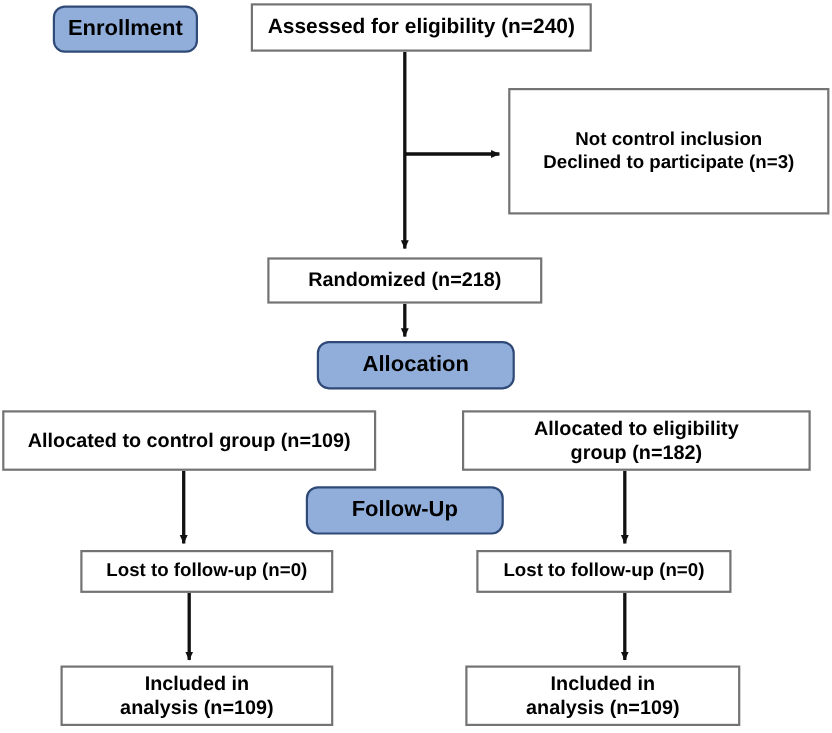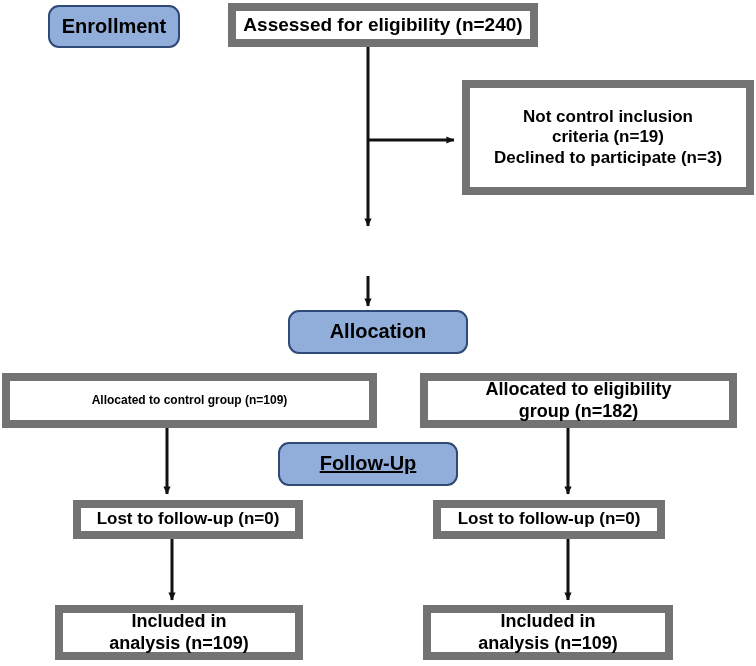--- a/index.html
+++ b/index.html
@@ -29,21 +29,21 @@
     display: flex;
     align-items: center;
     justify-content: center;
     text-align: center;
     color: #000000;
     font-weight: bold;
     line-height: 1.18;
   }
   .box {
     background: #ffffff;
-    border: 8px solid #737373;
+    border: 2px solid #737373;
   }
   .stage {
     background: #91AEDB;
     border: 2px solid #2F4A77;
     border-radius: 11px;
   }
   .node .lines {
     display: block;
     width: 100%;
     padding: 0 4px;
@@ -89,46 +89,50 @@
 
   <div class="node box" style="left:228px; top:3px; width:310px; height:44px; font-size:19px;">
     <span class="lines">
       <span>Assessed for eligibility (n=240)</span>
     </span>
   </div>
 
   <div class="node box" style="left:462px; top:80px; width:292px; height:115px; font-size:17px;">
     <span class="lines">
       <span>Not control inclusion</span>
-      <span>criteria (n=19)</span>
       <span>Declined to participate (n=3)</span>
     </span>
   </div>
 
+  <div class="node box" style="left:243px; top:234px; width:250px; height:42px; font-size:18px;">
+    <span class="lines">
+      <span>Randomized (n=218)</span>
+    </span>
+  </div>
 
   <div class="node stage" style="left:288px; top:310px; width:180px; height:44px; font-size:20px;">
     <span class="lines">
       <span>Allocation</span>
     </span>
   </div>
 
-  <div class="node box" style="left:2px; top:373px; width:375px; height:55px; font-size:12px;">
+  <div class="node box" style="left:2px; top:373px; width:340px; height:55px; font-size:18px;">
     <span class="lines">
       <span>Allocated to control group (n=109)</span>
     </span>
   </div>
 
   <div class="node box" style="left:420px; top:373px; width:317px; height:55px; font-size:18px;">
     <span class="lines">
       <span>Allocated to eligibility</span>
       <span>group (n=182)</span>
     </span>
   </div>
 
-  <div class="node stage" style="left:278px; top:442px; width:180px; height:44px; font-size:20px;text-decoration:underline;">
+  <div class="node stage" style="left:278px; top:442px; width:180px; height:44px; font-size:20px;">
     <span class="lines">
       <span>Follow-Up</span>
     </span>
   </div>
 
   <div class="node box" style="left:73px; top:500px; width:230px; height:39px; font-size:17px;">
     <span class="lines">
       <span>Lost to follow-up (n=0)</span>
     </span>
   </div>

